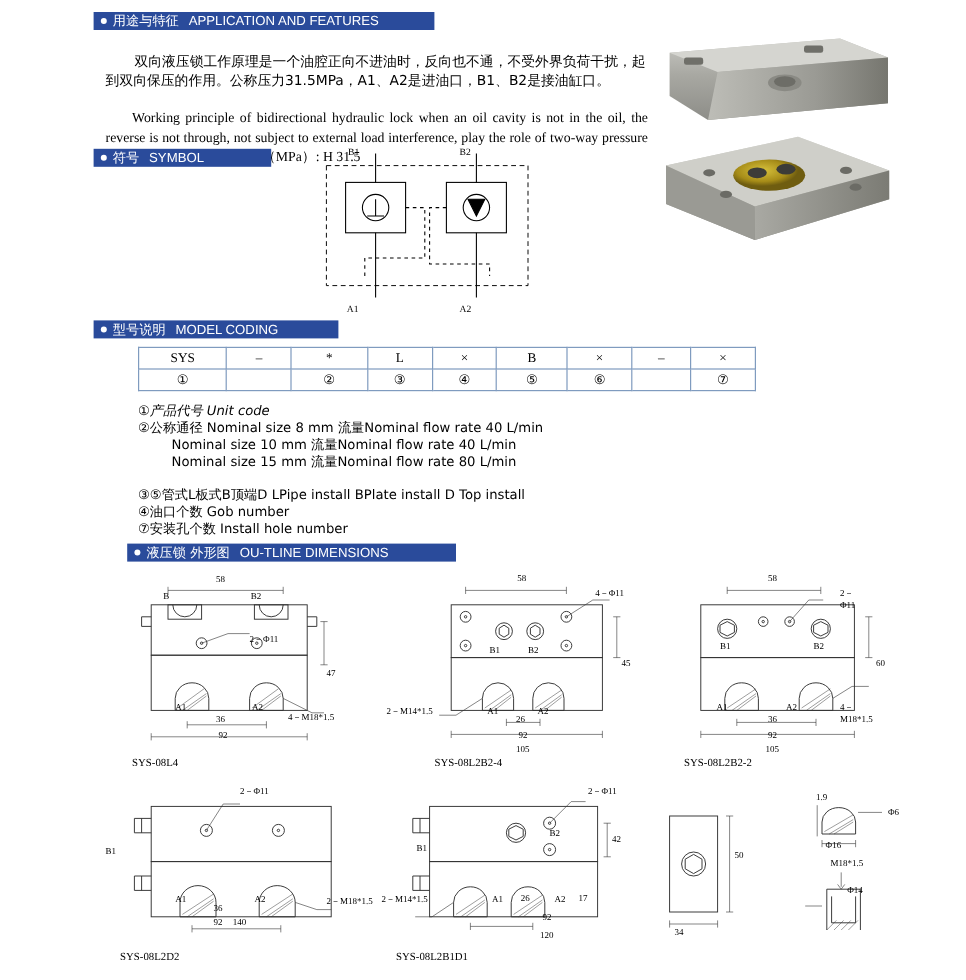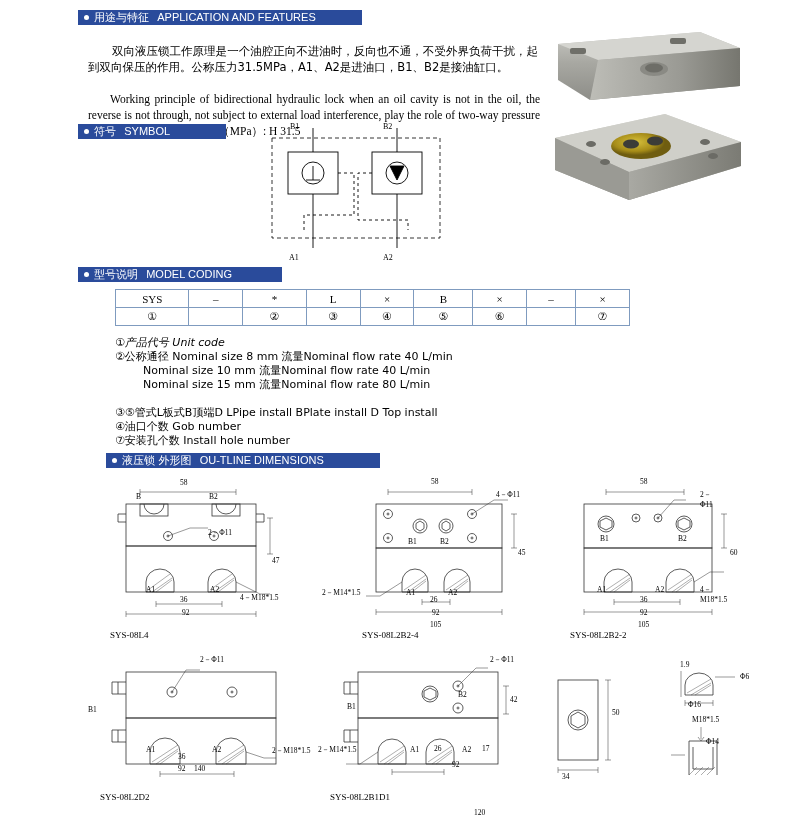--- a/index.html
+++ b/index.html
@@ -461,21 +461,21 @@
         <path d="M128 34 l18 -18 l12 0" stroke-width="0.5"></path>
         <path d="M48 100 l-18 12 l-14 0" stroke-width="0.5"></path>
       </g>
     </svg>
   </div>
   <div class="tiny" style="left:490px;top:655px;">2－Φ11</div>
   <div class="tiny" style="left:510px;top:695px;">42</div>
   <div class="tiny" style="left:434px;top:744px;">26</div>
   <div class="tiny" style="left:482px;top:744px;">17</div>
   <div class="tiny" style="left:452px;top:760px;">92</div>
-  <div class="tiny" style="left:474px;top:775px;margin-top:33px;">120</div>
+  <div class="tiny" style="left:450px;top:775px;">120</div>
   <div class="tiny" style="left:318px;top:745px;">2－M14*1.5</div>
   <div class="tiny" style="left:347px;top:702px;">B1</div>
   <div class="tiny" style="left:458px;top:690px;">B2</div>
   <div class="tiny" style="left:410px;top:745px;">A1</div>
   <div class="tiny" style="left:462px;top:745px;">A2</div>
   <div class="dwg-cap" style="left:330px;top:792px;width:200px;">SYS-08L2B1D1</div>
 
   <div class="dwg" style="left:546px;top:672px;">
     <svg width="70" height="110" viewBox="0 0 70 110">
       <g stroke="#333" fill="none" stroke-width="0.8">

